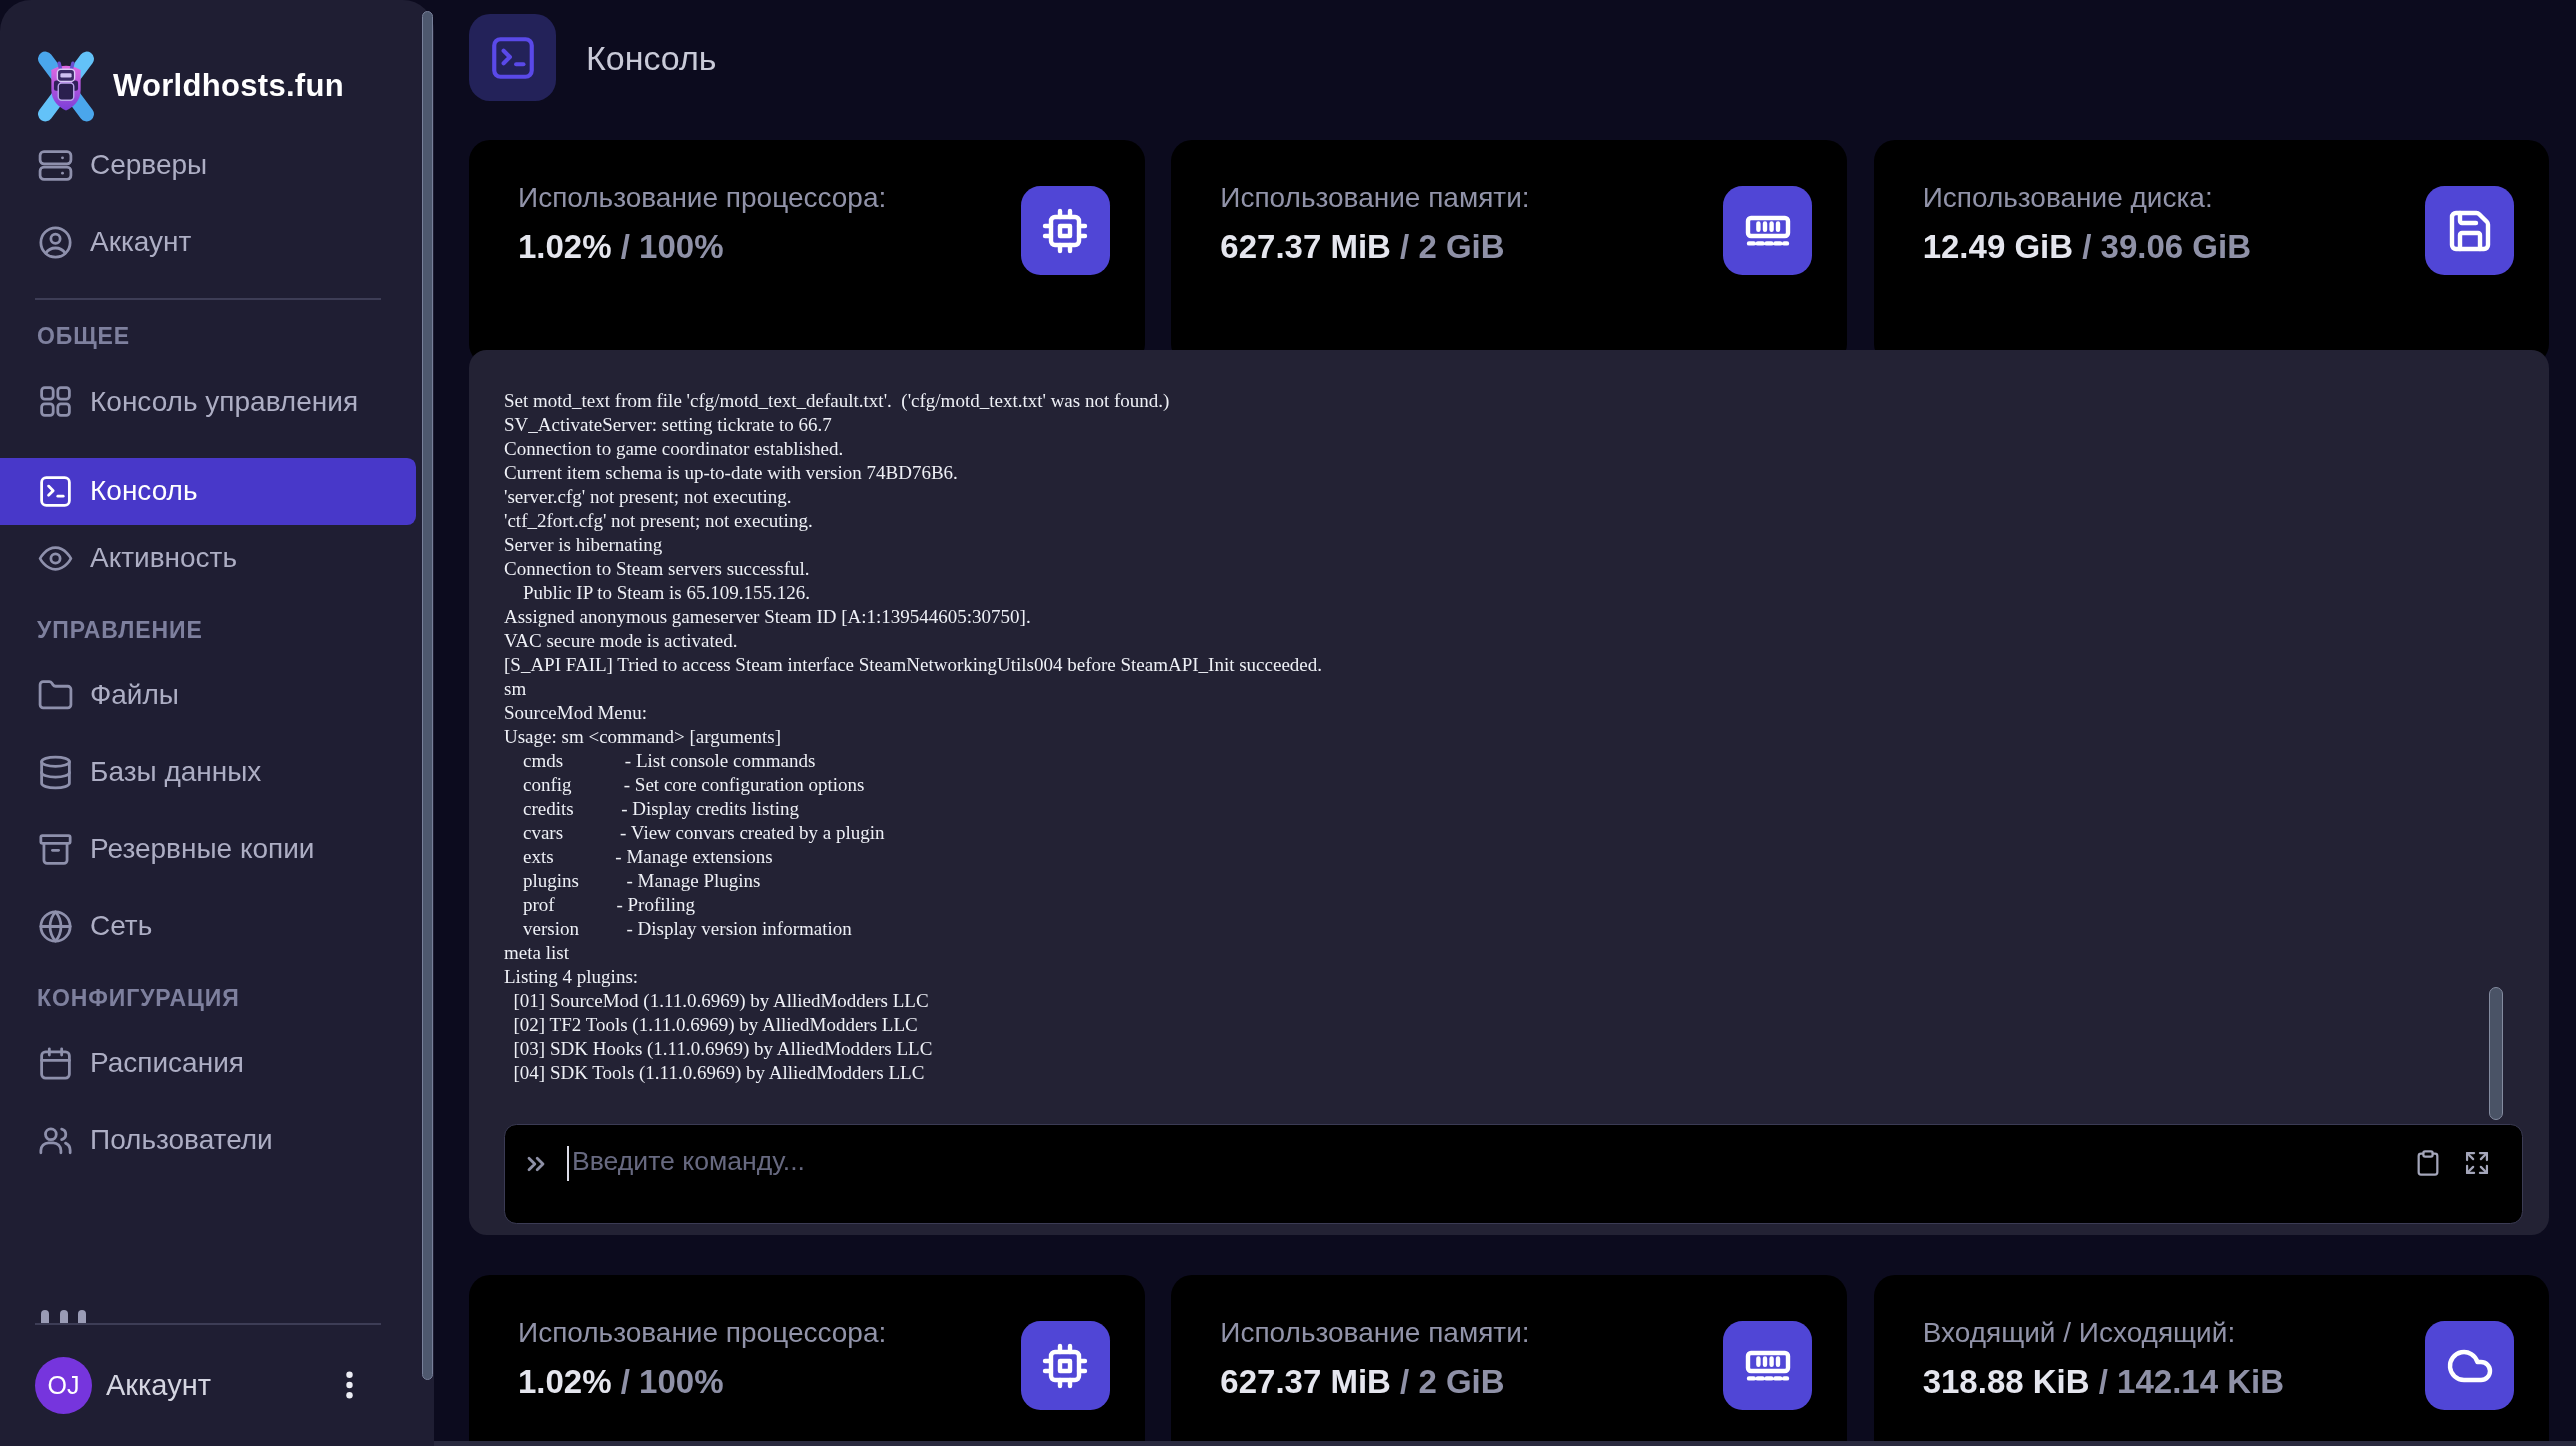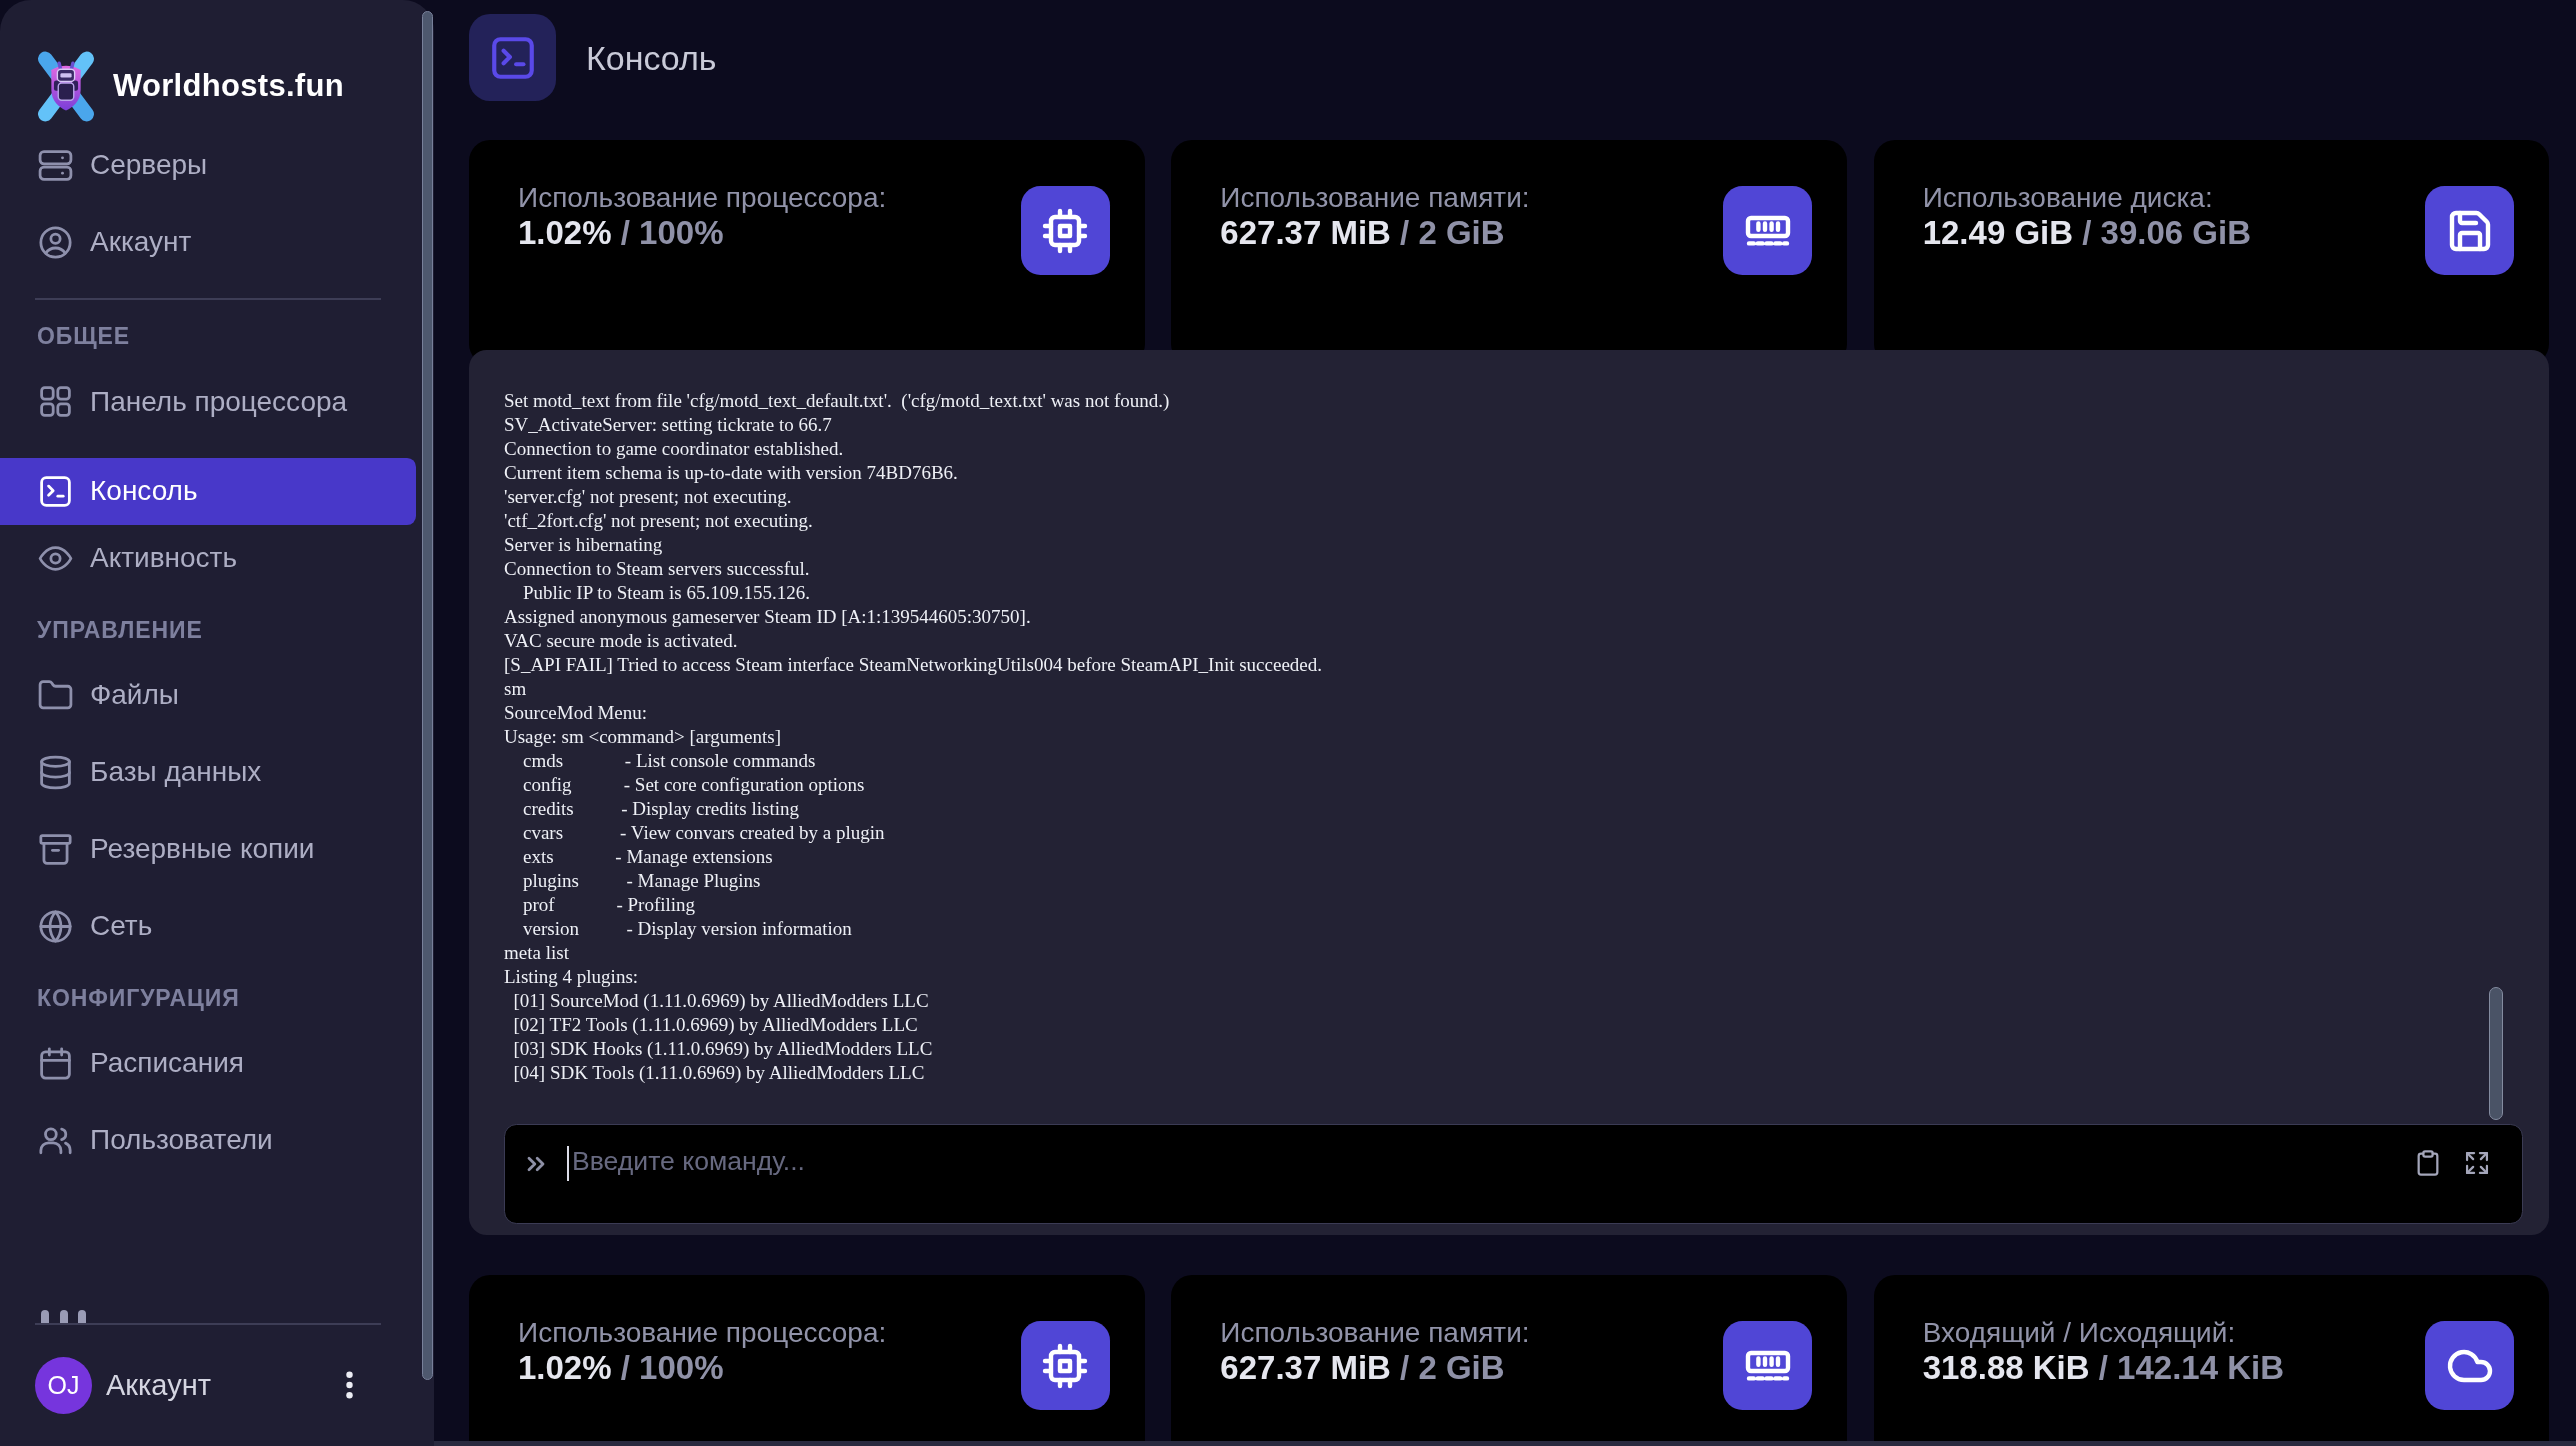--- a/index.html
+++ b/index.html
@@ -73,21 +73,21 @@
     position:absolute; left:586px; top:39px; font-size:34px; font-weight:500; color:#c9cad8;
   }
   .cards-row { position:absolute; left:469px; right:26.6px; display:flex; gap:26.6px; }
   .cards-row.top { top:140px; height:225px; }
   .cards-row.bottom { top:1275px; height:225px; }
   .stat-card {
     position:relative; flex:1; background:#000000; border-radius:21px;
     padding:42px 0 0 49px;
   }
   .stat-label { font-size:28px; color:#9193a9; }
-  .stat-value { font-size:33px; font-weight:700; color:#e5e6ee; }
+  .stat-value { margin-top:14px; font-size:33px; font-weight:700; color:#e5e6ee; }
   .stat-value .total { color:#8f91a7; font-weight:600; }
   .stat-tile {
     position:absolute; right:35px; top:46px; width:89px; height:89px;
     background:#5046d6; border-radius:19.5px; color:#ffffff;
     display:flex; align-items:center; justify-content:center;
   }
 
   
   .console-panel {
     position:absolute; left:469px; right:26.6px; top:350px; height:885px;
@@ -268,21 +268,21 @@
     <div class="divider"></div>
 
     <div class="section-label">ОБЩЕЕ</div>
 
     <div class="nav-item">
       <span class="nicon">
           <svg viewBox="0 0 24 24" width="37" height="37" fill="none" stroke="currentColor" stroke-width="1.8" stroke-linecap="round" stroke-linejoin="round">
             <use href="#i-grid"></use>
           </svg>
         </span>
-      <span class="nlabel">Панель процессора</span>
+      <span class="nlabel">Консоль управления</span>
     </div>
     <div class="nav-item active">
       <span class="nicon">
           <svg viewBox="0 0 24 24" width="37" height="37" fill="none" stroke="currentColor" stroke-width="1.8" stroke-linecap="round" stroke-linejoin="round">
             <use href="#i-terminal"></use>
           </svg>
         </span>
       <span class="nlabel">Консоль</span>
     </div>
     <div class="nav-item">

